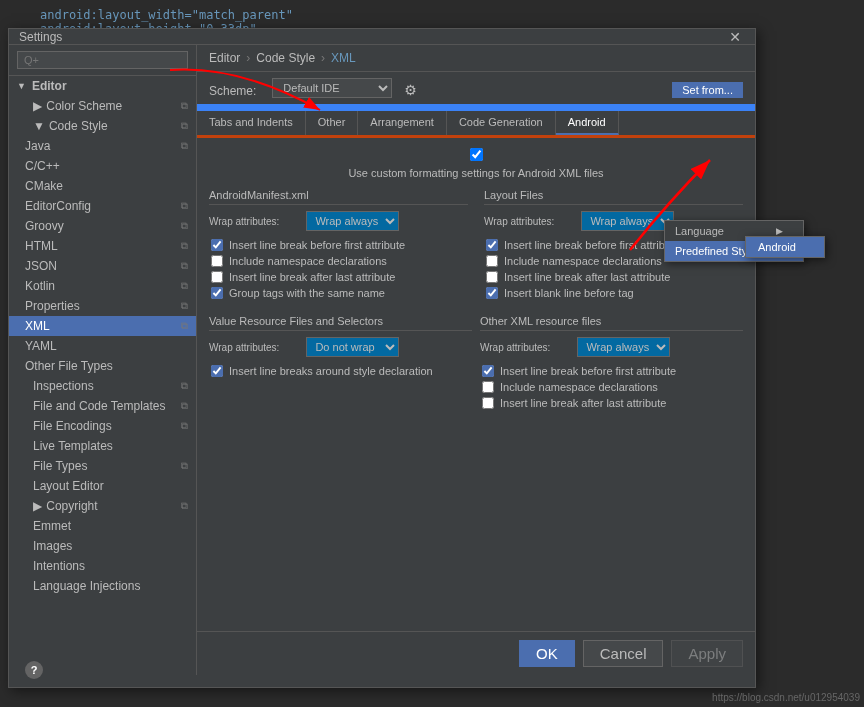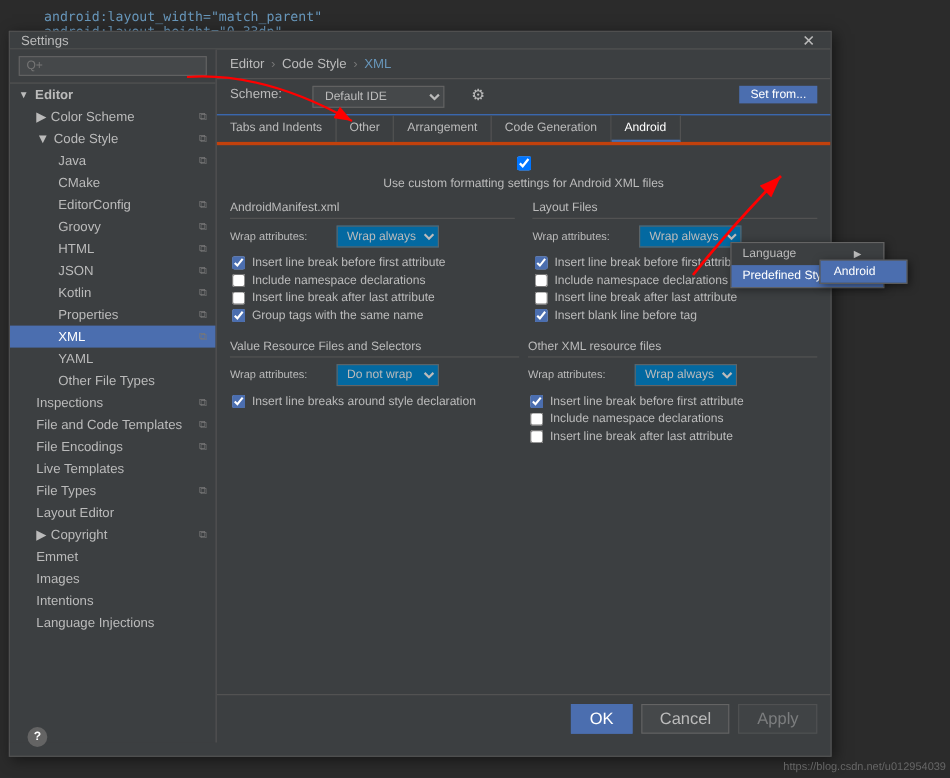--- a/index.html
+++ b/index.html
@@ -102,21 +102,21 @@
     .sidebar-item.group-header {
       padding-left: 8px;
       font-weight: bold;
       color: #bbbbbb;
     }
     .sidebar-item.group-header .arrow {
       font-size: 9px;
       margin-right: 2px;
     }
     .sidebar-item.sub { padding-left: 24px; }
-    .sidebar-item.sub2 { padding-left: 44px; }
+    .sidebar-item.sub2 { padding-left: 16px; }
     .copy-icon {
       margin-left: auto;
       font-size: 10px;
       color: #777;
     }
 
     
     .main-content {
       flex: 1;
       display: flex;
@@ -132,24 +132,24 @@
       display: flex;
       align-items: center;
       gap: 4px;
     }
     .breadcrumb-sep { color: #777; margin: 0 2px; }
     .breadcrumb-active { color: #6897bb; }
 
     
     .scheme-row {
       padding: 6px 12px;
-      border-bottom: 1px solid #3b82f6;
-      display: flex;
-      align-items: flex-start;
-      gap: 24px;
+      border-bottom: 7px solid #3b82f6;
+      display: flex;
+      align-items: flex-end;
+      gap: 12px;
     }
     .scheme-label { color: #bbbbbb; margin-right: 4px; }
     .scheme-select {
       background: #45484a;
       border: 1px solid #646464;
       color: #bbbbbb;
       padding: 2px 6px;
       font-size: 11px;
       min-width: 120px;
       outline: none;
@@ -397,20 +397,23 @@
             <span class="copy-icon">⧉</span>
           </div>
           <div class="sidebar-item sub">
             <span class="arrow">▼</span>
             <span>Code Style</span>
             <span class="copy-icon">⧉</span>
           </div>
           <div class="sidebar-item sub2">
             <span>Java</span>
             <span class="copy-icon">⧉</span>
+          </div>
+          <div class="sidebar-item sub2">
+            <span>C/C++</span>
           </div>
           <div class="sidebar-item sub2">
             <span>CMake</span>
           </div>
           <div class="sidebar-item sub2">
             <span>EditorConfig</span>
             <span class="copy-icon">⧉</span>
           </div>
           <div class="sidebar-item sub2">
             <span>Groovy</span>

